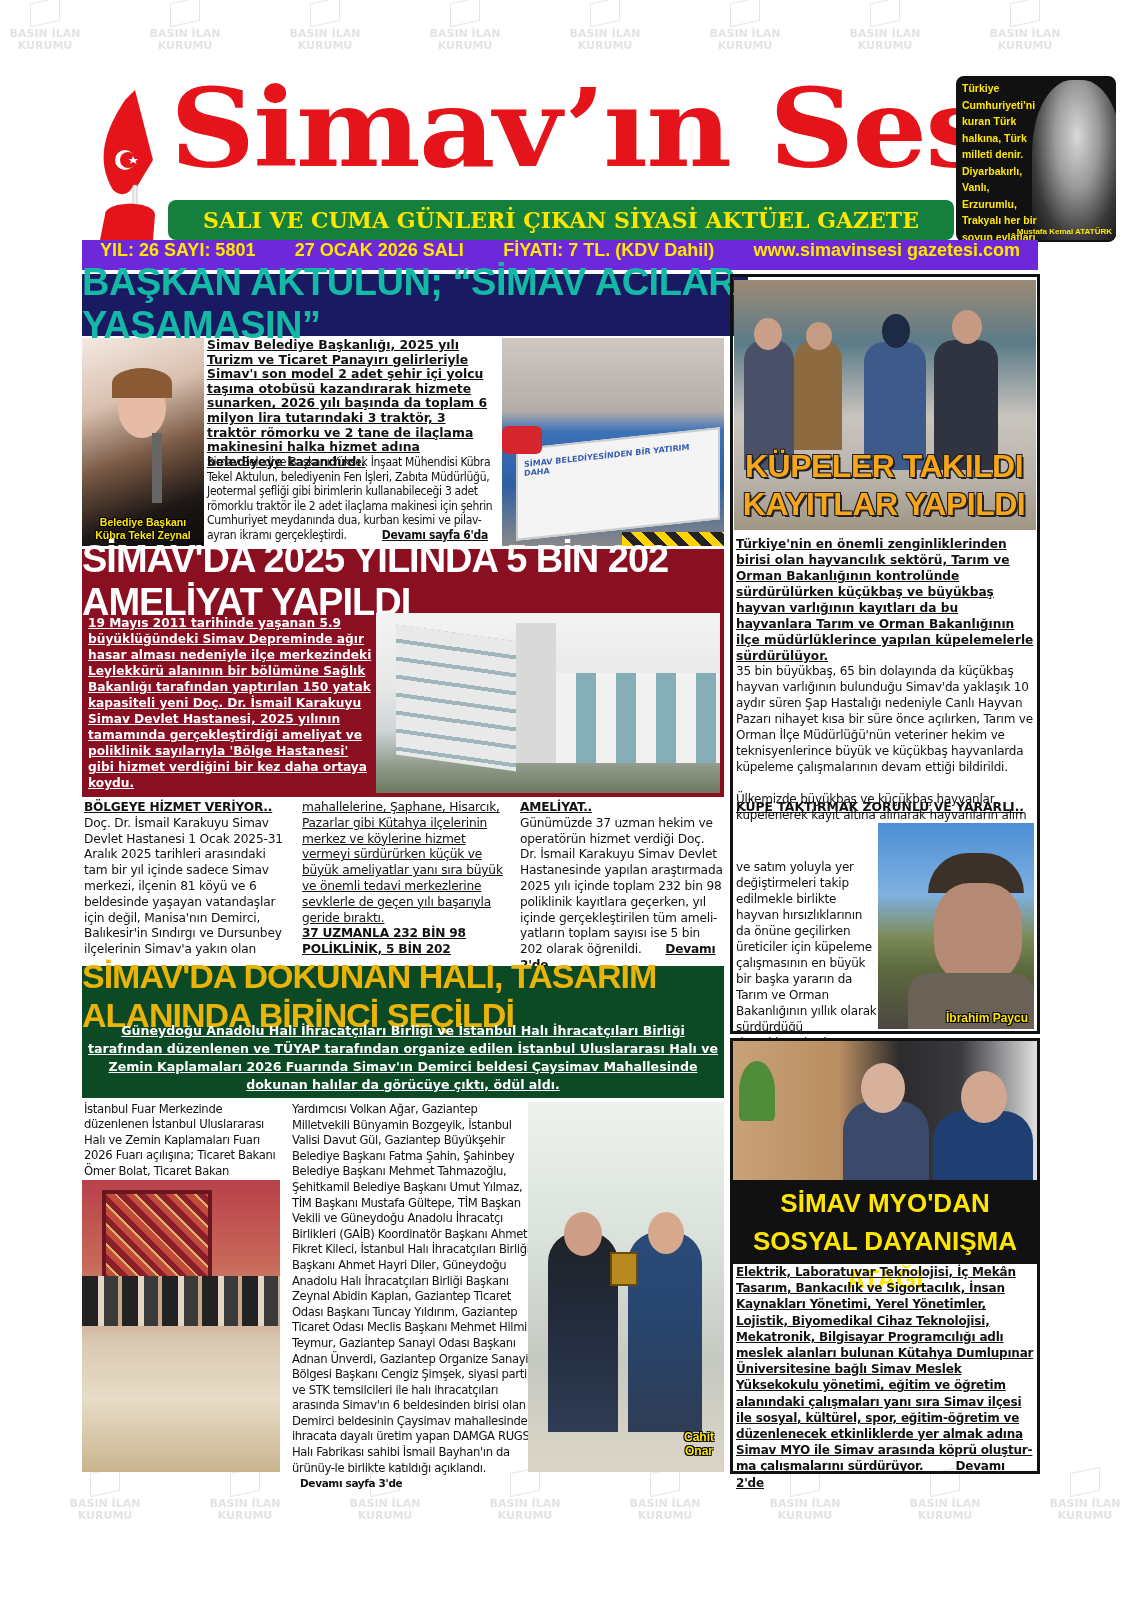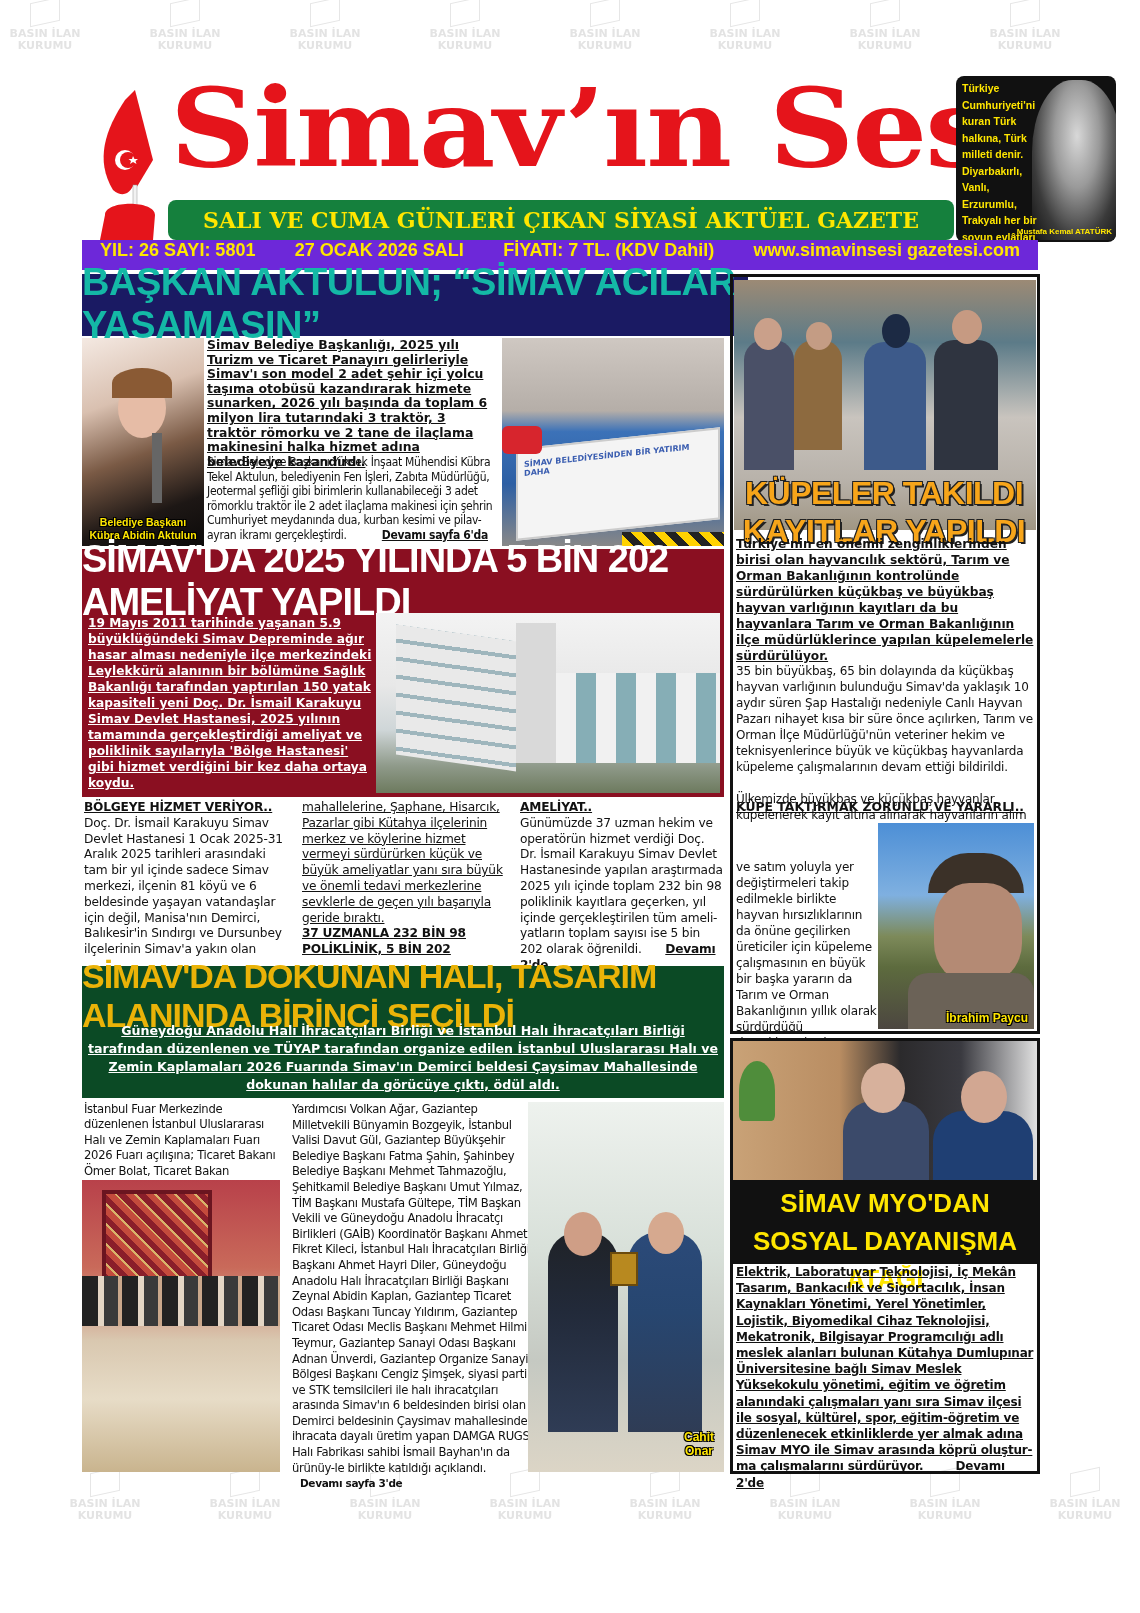--- a/index.html
+++ b/index.html
@@ -43,21 +43,21 @@
 
   
   .s3-wrap { position: absolute; left: 82px; top: 966px; width: 642px; height: 132px; background: #0b4a25; }
   .s3-head { position: absolute; left: 0; top: 4px; width: 642px; height: 52px; color: #eab308; font-family: "Liberation Sans", sans-serif; font-weight: bold; font-size: 34px; display: flex; align-items: center; justify-content: center; letter-spacing: -1px; }
   .s3-sub { position: absolute; left: 0; top: 56px; width: 642px; color: #fff; font-size: 12.6px; line-height: 18px; font-weight: bold; text-decoration: underline; text-align: center; font-family: "DejaVu Sans", sans-serif; }
   .s3-c1 { position: absolute; left: 84px; top: 1102px; width: 192px; font-size: 11.6px; line-height: 15.4px; font-family: "DejaVu Sans", sans-serif; letter-spacing: -0.3px; }
   .s3-c2 { position: absolute; left: 292px; top: 1102px; width: 240px; font-size: 11.6px; line-height: 15.6px; font-family: "DejaVu Sans", sans-serif; letter-spacing: -0.35px; }
 
   
   .r-frame { position: absolute; left: 730px; top: 274px; width: 310px; height: 760px; border: 3px solid #111; }
-  .kupe-head { position: absolute; left: 734px; top: 447px; width: 300px; text-align: center; color: #f7a51a; font-family: "Liberation Sans", sans-serif; font-weight: bold; font-size: 32px; line-height: 38px; letter-spacing: -0.5px; text-shadow: 2px 2px 0 #222, -1px -1px 0 #222, 1px -1px 0 #222, -1px 1px 0 #222; margin-top: 27px; }
+  .kupe-head { position: absolute; left: 734px; top: 447px; width: 300px; text-align: center; color: #f7a51a; font-family: "Liberation Sans", sans-serif; font-weight: bold; font-size: 32px; line-height: 38px; letter-spacing: -0.5px; text-shadow: 2px 2px 0 #222, -1px -1px 0 #222, 1px -1px 0 #222, -1px 1px 0 #222; }
   .kupe-lead { position: absolute; left: 736px; top: 536px; width: 300px; font-size: 12.2px; line-height: 16px; font-weight: bold; text-decoration: underline; font-family: "DejaVu Sans", sans-serif; }
   .kupe-body { position: absolute; left: 736px; top: 663px; width: 300px; font-size: 12px; line-height: 16px; font-family: "DejaVu Sans", sans-serif; letter-spacing: -0.2px; }
   .kupe-sub { position: absolute; left: 736px; top: 775px; width: 300px; font-size: 12.4px; line-height: 16px; font-weight: bold; text-decoration: underline; font-family: "DejaVu Sans", sans-serif; margin-top: 24px; }
   .kupe-body2 { position: absolute; left: 736px; top: 791px; width: 300px; font-size: 12px; line-height: 16px; font-family: "DejaVu Sans", sans-serif; letter-spacing: -0.2px; }
   .kupe-body3 { position: absolute; left: 736px; top: 859px; width: 142px; font-size: 12px; line-height: 16px; font-family: "DejaVu Sans", sans-serif; letter-spacing: -0.2px; }
 
   .myo-frame { position: absolute; left: 730px; top: 1038px; width: 310px; height: 436px; border: 3px solid #111; }
   .myo-headbox { position: absolute; left: 733px; top: 1180px; width: 304px; height: 84px; background: #111; }
   .myo-head { position: absolute; left: 0; top: 4px; width: 304px; text-align: center; color: #ffe600; font-family: "Liberation Sans", sans-serif; font-weight: bold; font-size: 26px; line-height: 38px; }
   .myo-body { position: absolute; left: 736px; top: 1264px; width: 300px; font-size: 12px; line-height: 16.2px; font-weight: bold; text-decoration: underline; font-family: "DejaVu Sans", sans-serif; letter-spacing: -0.2px; }
@@ -174,21 +174,21 @@
   <span>www.simavinsesi gazetesi.com</span>
 </div>
 
 <div class="s1-head">BAŞKAN AKTULUN; “SİMAV ACILAR YAŞAMASIN”</div>
 <div class="photo" style="left:82px;top:338px;width:122px;height:208px;background:linear-gradient(160deg,#f4e9e2 0%,#d9c0b0 30%,#7a5a45 55%,#1d1715 80%,#0c0a09 100%);">
   <div style="position:absolute;left:36px;top:40px;width:48px;height:60px;border-radius:50%;background:#e6bca6;"></div>
   <div style="position:absolute;left:30px;top:30px;width:60px;height:30px;border-radius:50% 50% 0 0;background:#8a5a34;"></div>
   <div style="position:absolute;left:70px;top:95px;width:10px;height:70px;background:#666;"></div>
   <div style="position:absolute;left:2px;bottom:4px;width:118px;text-align:center;font-size:10.5px;line-height:13px;" class="caption-yellow">
     <div>Belediye Başkanı</div>
-    <div>Kübra Abidin Aktulun</div>
+    <div>Kübra Tekel Zeynal</div>
   </div>
 </div>
 <div class="s1-lead u">Simav Belediye Başkanlığı, 2025 yılı Turizm ve Ticaret Panayırı gelirleriyle Simav'ı son model 2 adet şehir içi yolcu taşıma otobüsü kazandırarak hizmete sunarken, 2026 yılı başında da toplam 6 milyon lira tutarındaki 3 traktör, 3 traktör römorku ve 2 tane de ilaçlama makinesini halka hizmet adına belediyeye kazandırdı.</div>
 <div class="s1-body">
   <span>Simav Belediye Başkanı Yüksek İnşaat Mühendisi Kübra Tekel Aktulun, belediyenin Fen İşleri, Zabıta Müdürlüğü, Jeotermal şefliği gibi birimlerin kullanabileceği 3 adet römorklu traktör ile 2 adet ilaçlama makinesi için şehrin Cumhuriyet meydanında dua, kurban kesimi ve pilav-ayran ikramı gerçekleştirdi.</span>
   <span class="cont" style="margin-left:32px;">Devamı sayfa 6'da</span>
 </div>
 <div class="photo" style="left:502px;top:338px;width:222px;height:208px;background:linear-gradient(180deg,#cfc8c2 0%,#b5aea8 35%,#3c72b8 45%,#2d5fa4 70%,#888 100%);">
   <div style="position:absolute;left:14px;top:100px;width:204px;height:92px;background:#f4f4f4;border:2px solid #ccc;transform:skewY(-6deg);"></div>
   <div style="position:absolute;left:22px;top:112px;width:190px;font-size:8px;color:#3a5db0;font-weight:bold;transform:skewY(-6deg);">SİMAV BELEDİYESİNDEN BİR YATIRIM DAHA</div>

